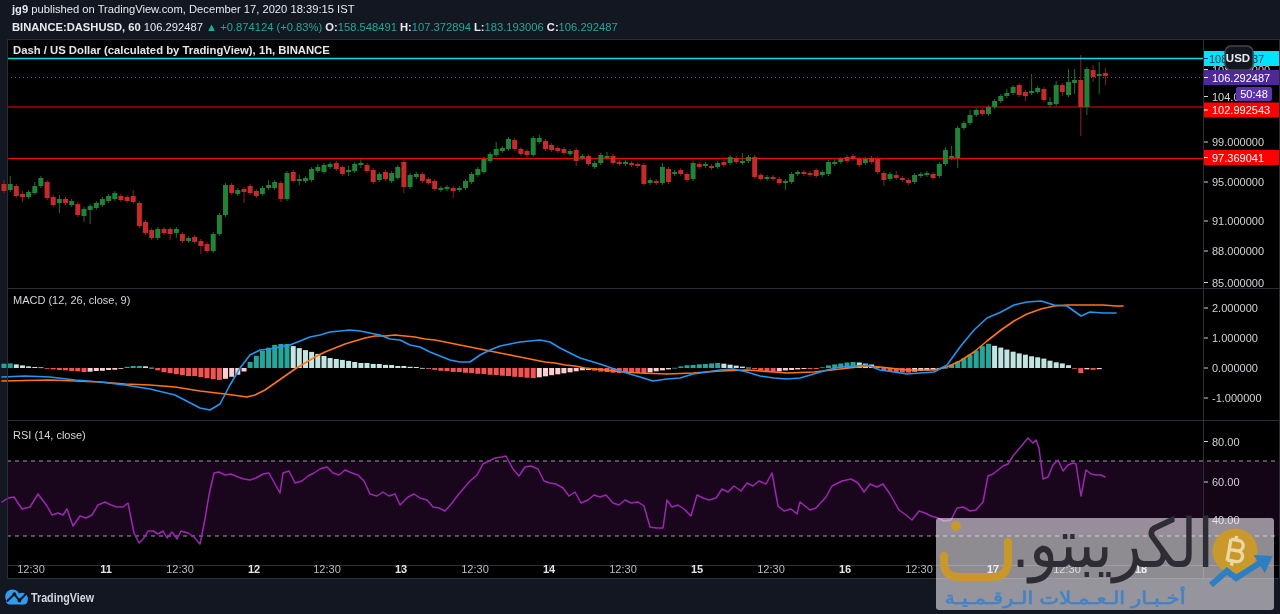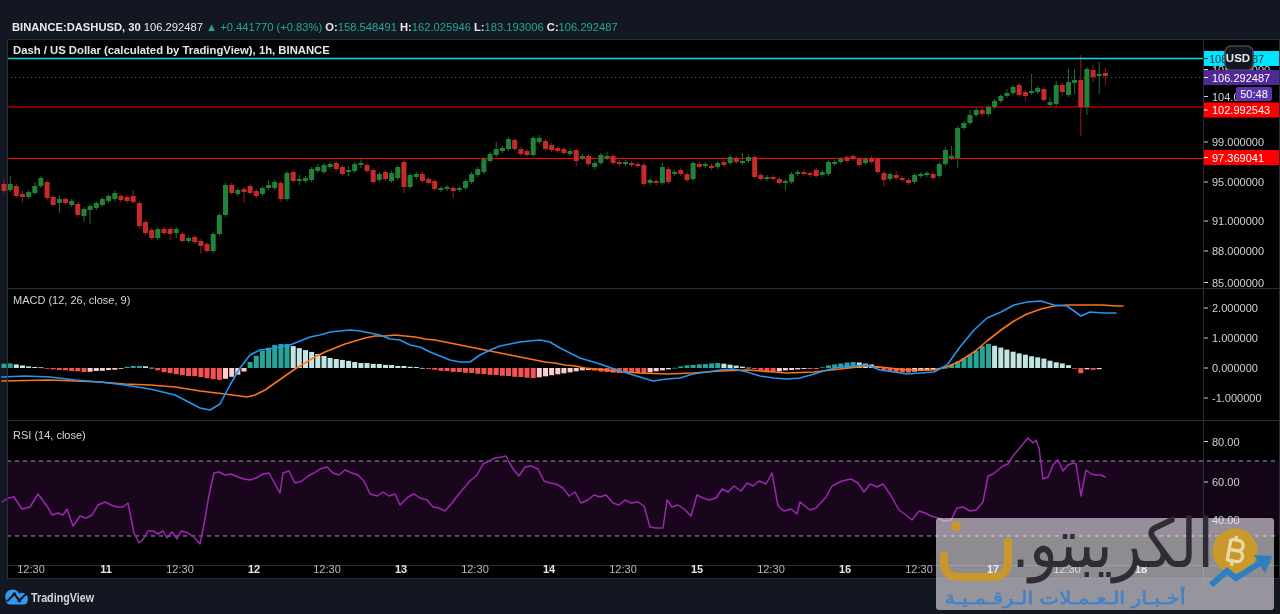--- a/index.html
+++ b/index.html
@@ -637,21 +637,22 @@
 <text x="1141" y="573" font-size="11" fill="#e4e5e9" font-weight="bold" text-anchor="middle">18</text>
 <line x1="106.5" y1="566" x2="106.5" y2="570" stroke="#4a4e59" stroke-width="1"></line>
 <line x1="254.5" y1="566" x2="254.5" y2="570" stroke="#4a4e59" stroke-width="1"></line>
 <line x1="401.5" y1="566" x2="401.5" y2="570" stroke="#4a4e59" stroke-width="1"></line>
 <line x1="549.5" y1="566" x2="549.5" y2="570" stroke="#4a4e59" stroke-width="1"></line>
 <line x1="697.5" y1="566" x2="697.5" y2="570" stroke="#4a4e59" stroke-width="1"></line>
 <line x1="845.5" y1="566" x2="845.5" y2="570" stroke="#4a4e59" stroke-width="1"></line>
 <line x1="993.5" y1="566" x2="993.5" y2="570" stroke="#4a4e59" stroke-width="1"></line>
 <line x1="1141.5" y1="566" x2="1141.5" y2="570" stroke="#4a4e59" stroke-width="1"></line>
 </svg>
-<div class="hdr" style="top:21px"><b>BINANCE:DASHUSD, 30</b> 106.292487 <span style="color:#26a69a">▲ +0.441770 (+0.83%)</span> <b>O:</b><span style="color:#26a69a">158.548491</span> <b>H:</b><span style="color:#26a69a">162.025946</span> <b>L:</b><span style="color:#26a69a">183.193006</span> <b>C:</b><span style="color:#26a69a">106.292487</span></div>
+<div class="hdr" style="top:3px"><b>jg9</b> published on TradingView.com, December 17, 2020 18:39:15 IST</div>
+<div class="hdr" style="top:21px"><b>BINANCE:DASHUSD, 60</b> 106.292487 <span style="color:#26a69a">▲ +0.874124 (+0.83%)</span> <b>O:</b><span style="color:#26a69a">158.548491</span> <b>H:</b><span style="color:#26a69a">107.372894</span> <b>L:</b><span style="color:#26a69a">183.193006</span> <b>C:</b><span style="color:#26a69a">106.292487</span></div>
 
 <svg class="abs" style="left:4px;top:588px" width="120" height="22">
 <g fill="#2f9cf4">
 <circle cx="8.5" cy="8.7" r="7.3"></circle>
         <circle cx="18" cy="10.5" r="5.8"></circle>
 <path d="M2 9 h21.5 v3.5 a4 4 0 0 1-4 4 h-13.5 a4 4 0 0 1-4-4 z"></path>
 </g>
 <polyline points="2.8,13.5 10.3,6.2 15.4,12.5 22.2,5.7" fill="none" stroke="#131722" stroke-width="2"></polyline>
 <circle cx="10.3" cy="6.2" r="1.9" fill="#131722"></circle>
       <circle cx="15.4" cy="12.5" r="1.9" fill="#131722"></circle>

